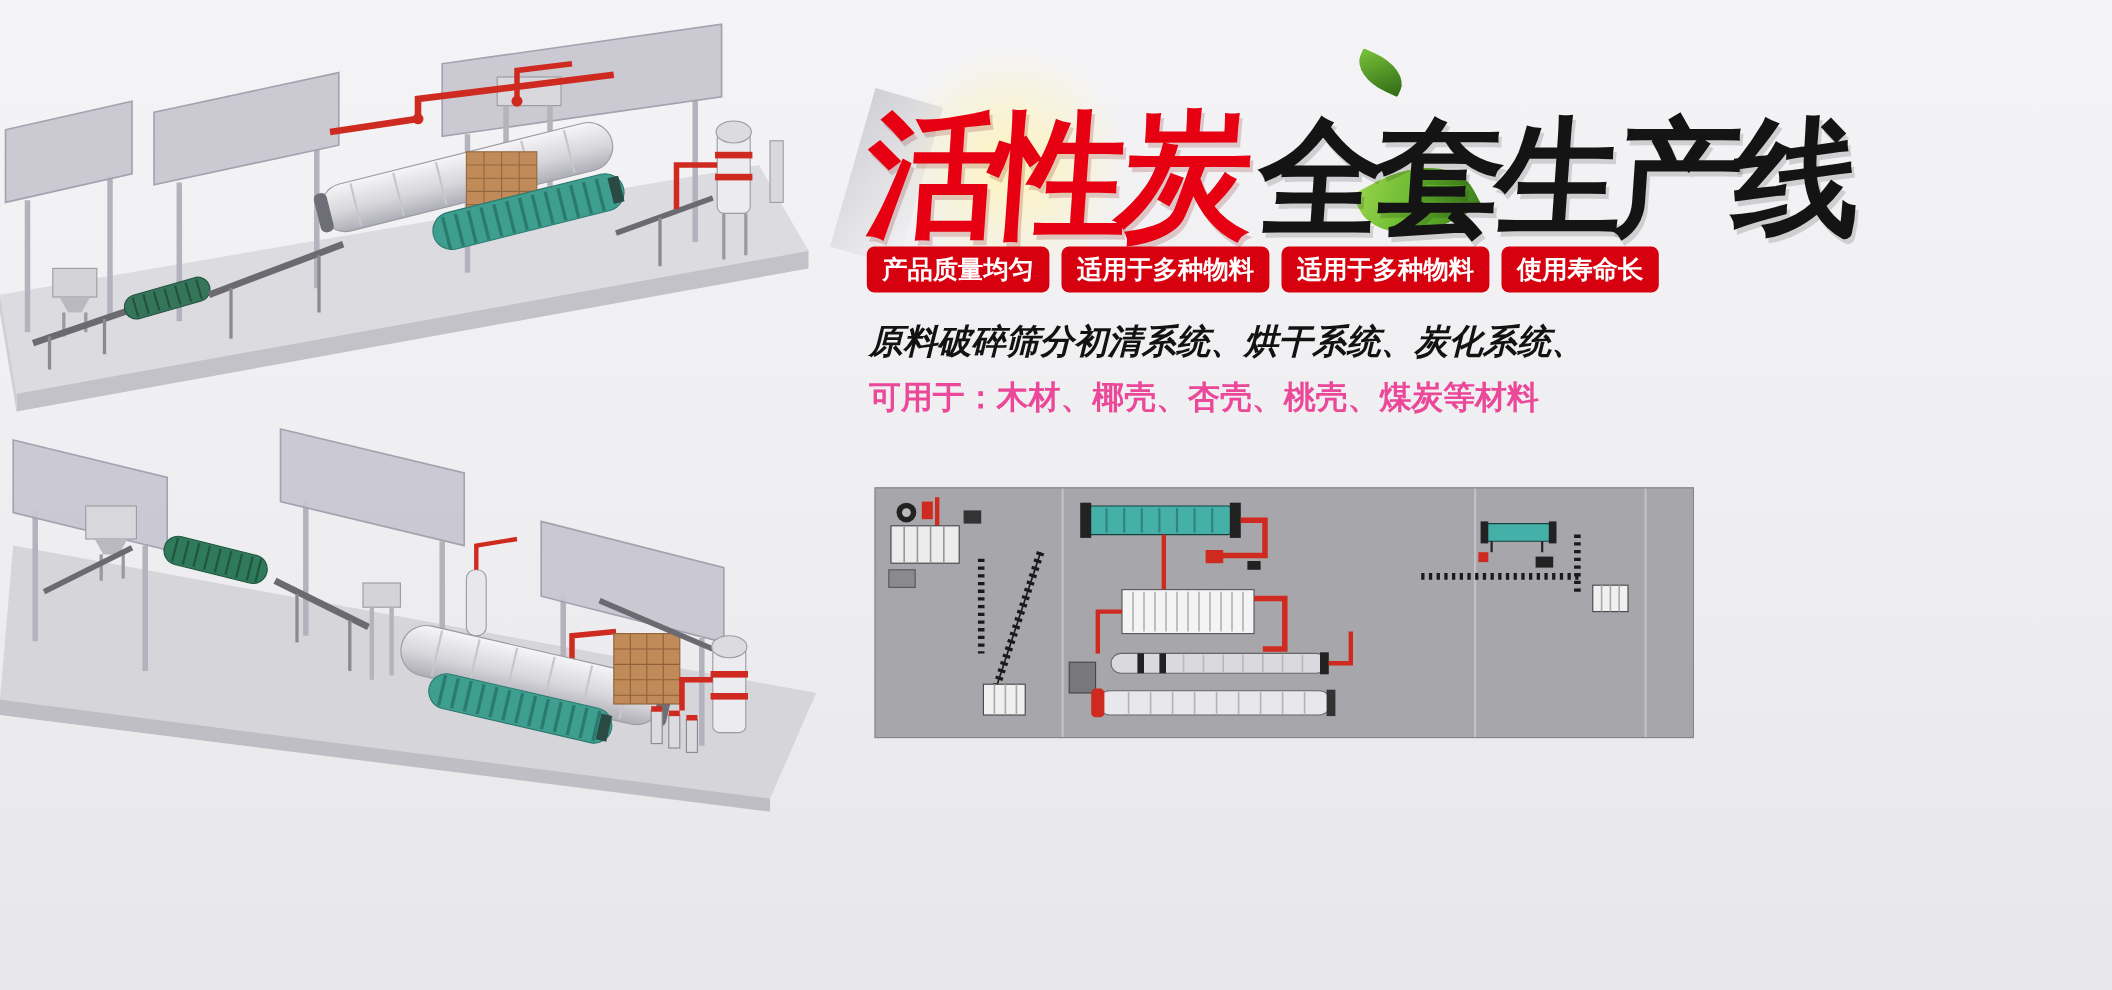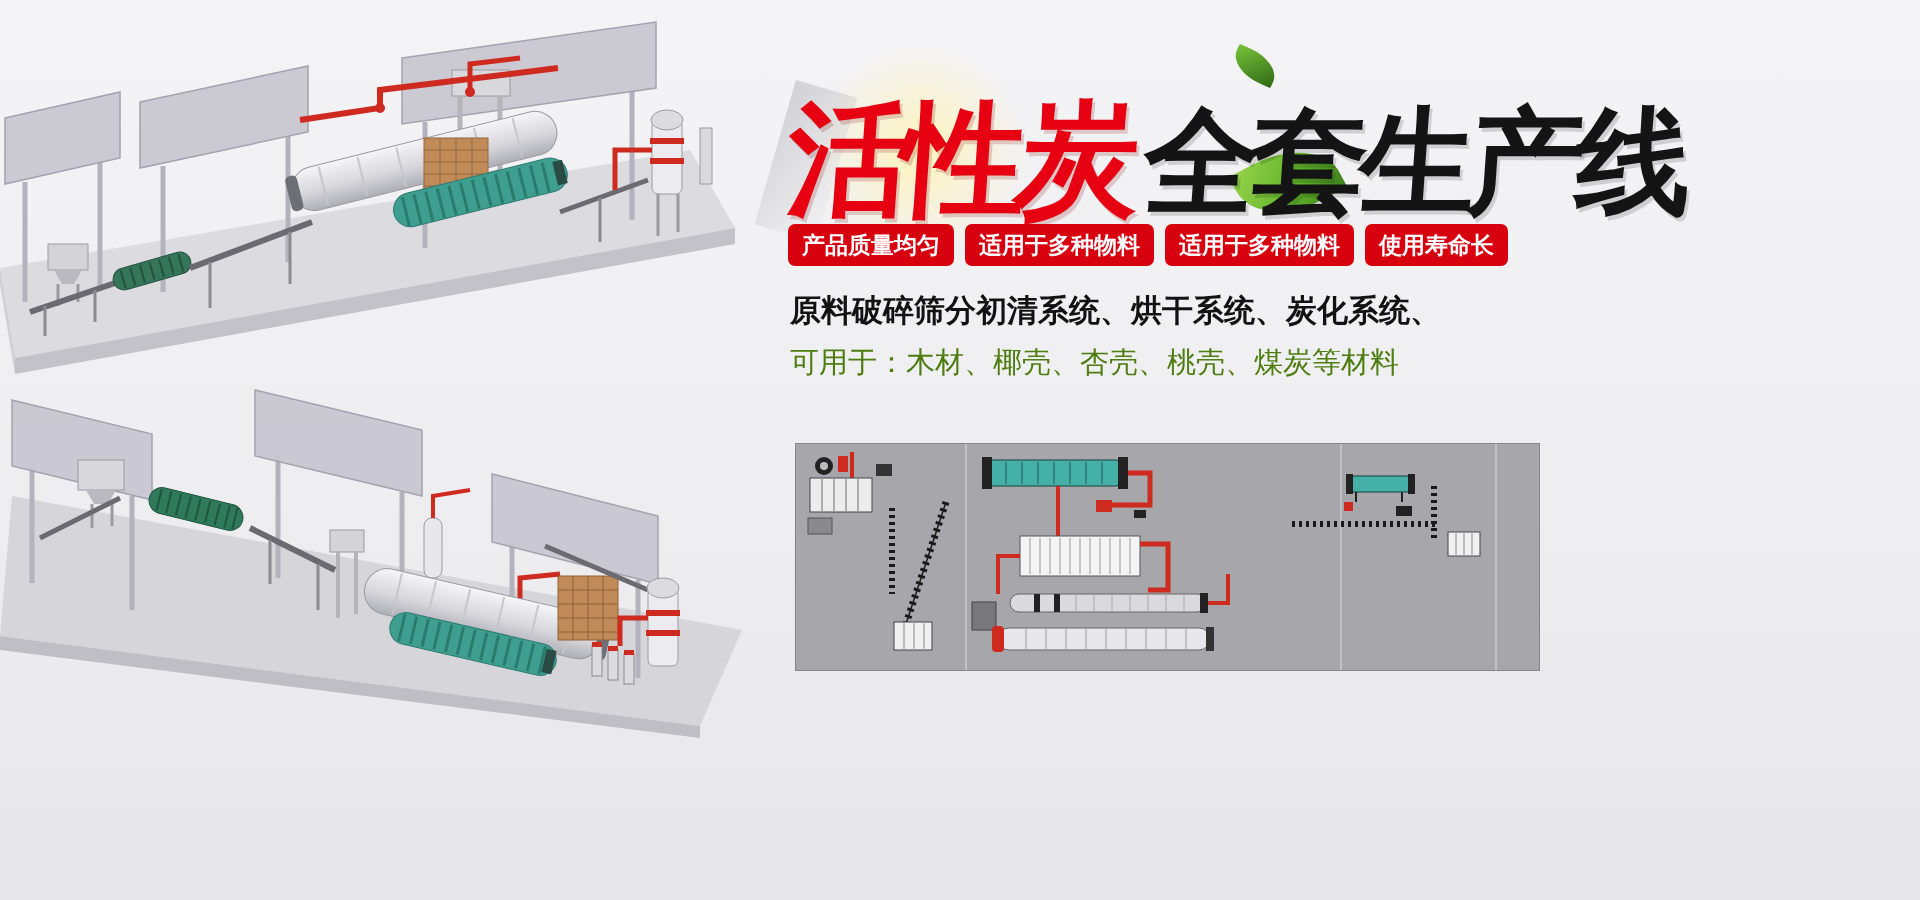--- a/index.html
+++ b/index.html
@@ -57,22 +57,22 @@
     font-size:116px;color:var(--title_black);letter-spacing:-8px;margin-left:14px;
     text-shadow:3px 4px 0 rgba(0,0,0,.14);
   }
   .badge-list{position:absolute;left:8px;top:224px;display:flex;gap:11px;z-index:1;}
   .badge{
     height:42px;line-height:42px;padding:0 14px;border-radius:7px;
     background:var(--badge_background);color:var(--badge_text);
     font-size:23px;font-weight:bold;white-space:nowrap;
   }
   .description{position:absolute;left:10px;top:290px;z-index:1;}
-  .desc-strong{font-size:31px;font-weight:bold;color:#121212;line-height:42px;margin:0;}
-  .desc-light{font-size:29px;font-weight:normal;color:#4d7c0f;line-height:40px;margin:10px 0 0 0;}
+  .desc-strong{font-size:31px;font-weight:bold;color:#121212;line-height:42px;margin:0;font-style:italic;}
+  .desc-light{font-size:29px;font-weight:bold;color:#ec4899;line-height:40px;margin:10px 0 0 0;}
   .schematic-panel{
     position:absolute;left:15px;top:443px;width:745px;height:228px;
     background:var(--schematic_background);border:1px solid #85858a;z-index:1;
   }
   .schematic-panel svg{display:block;}
 </style>
 </head>
 <body>
 
 <div class="banner">

